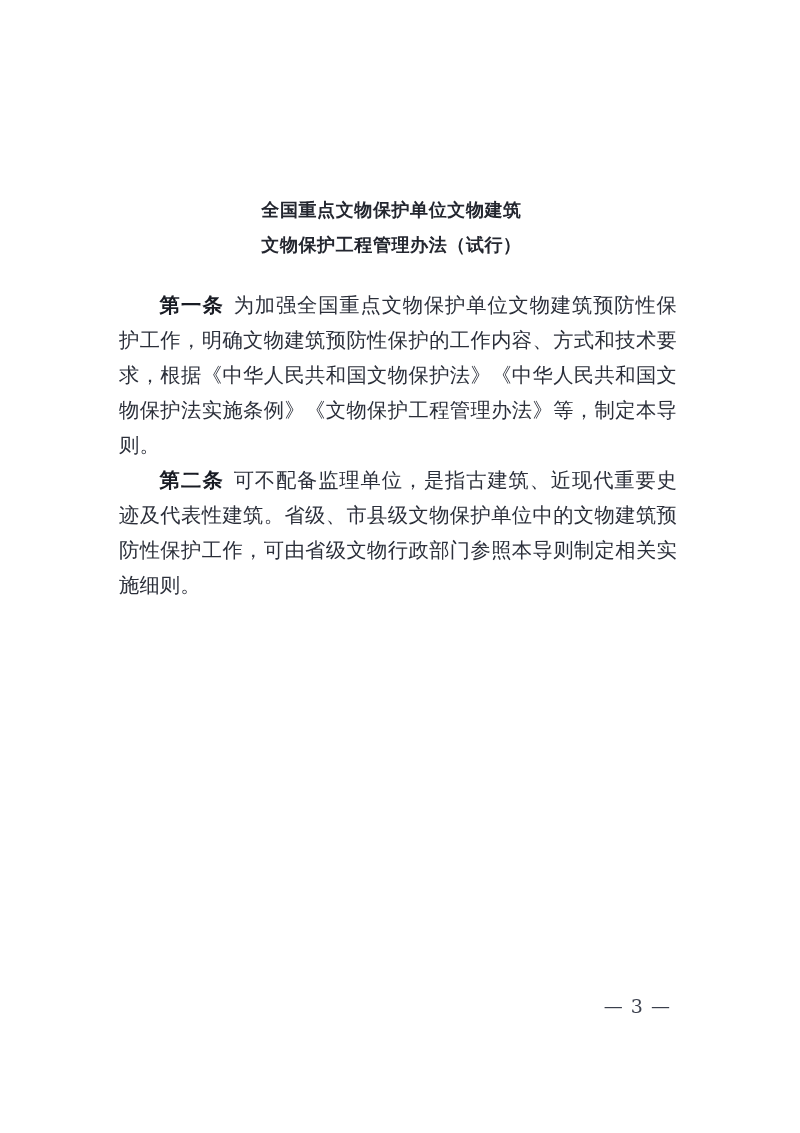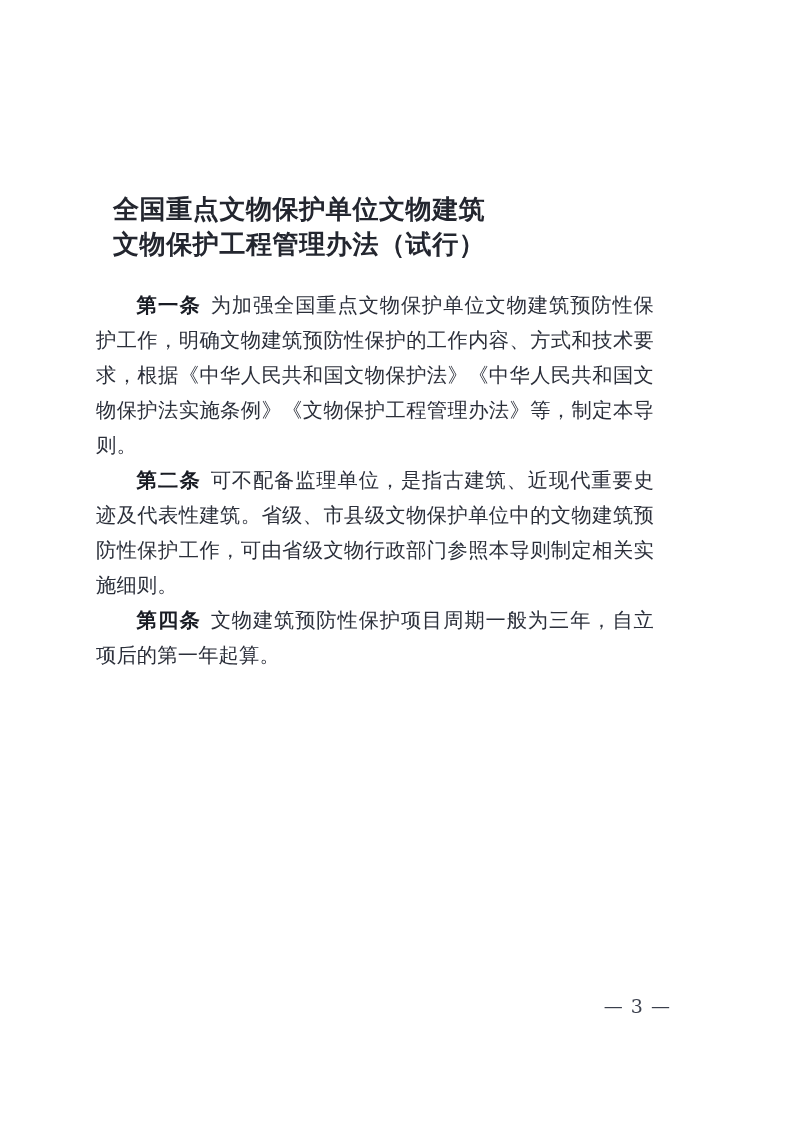--- a/index.html
+++ b/index.html
@@ -22,36 +22,37 @@
     inset: 0;
     background: #ffffff;
   }
 
   
   .doc-title {
     position: absolute;
     left: 113px;
     top: 192px;
     width: 557px;
+    text-align: center;
     font-family: "DejaVu Serif", "Liberation Serif", serif;
     font-weight: bold;
-    font-size: 26px;
+    font-size: 18px;
     line-height: 35px;
     letter-spacing: 0.6px;
     color: #23262f;
   }
   .doc-title .tline {
     display: block;
     white-space: nowrap;
   }
 
   
   .body-block {
     position: absolute;
-    left: 96px;
+    left: 119px;
     top: 288px;
     width: 558px;
   }
 
   .article {
     font-size: 20.3px;
     line-height: 35px;
     text-align: justify;
     text-justify: inter-character;
     text-indent: 2em;
@@ -98,22 +99,19 @@
 
     <p class="article">
       <span class="label">第一条</span><span class="gap"></span><span>为加强全国重点文物保护单位文物建筑预防性保护工作，明确文物建筑预防性保护的工作内容、方式和技术要求，根据《中华人民共和国文物保护法》《中华人民共和国文物保护法实施条例》《文物保护工程管理办法》等，制定本导则。</span>
     </p>
 
     <p class="article">
       <span class="label">第二条</span><span class="gap"></span><span>可不配备监理单位，是指古建筑、近现代重要史迹及代表性建筑。省级、市县级文物保护单位中的文物建筑预防性保护工作，可由省级文物行政部门参照本导则制定相关实施细则。</span>
     </p>
 
 
-    <p class="article">
-      <span class="label">第四条</span><span class="gap"></span><span>文物建筑预防性保护项目周期一般为三年，自立项后的第一年起算。</span>
-    </p>
 
 
   </div>
 
   <div class="page-number">— 3 —</div>
 
 </div>
 
 </body></html>

